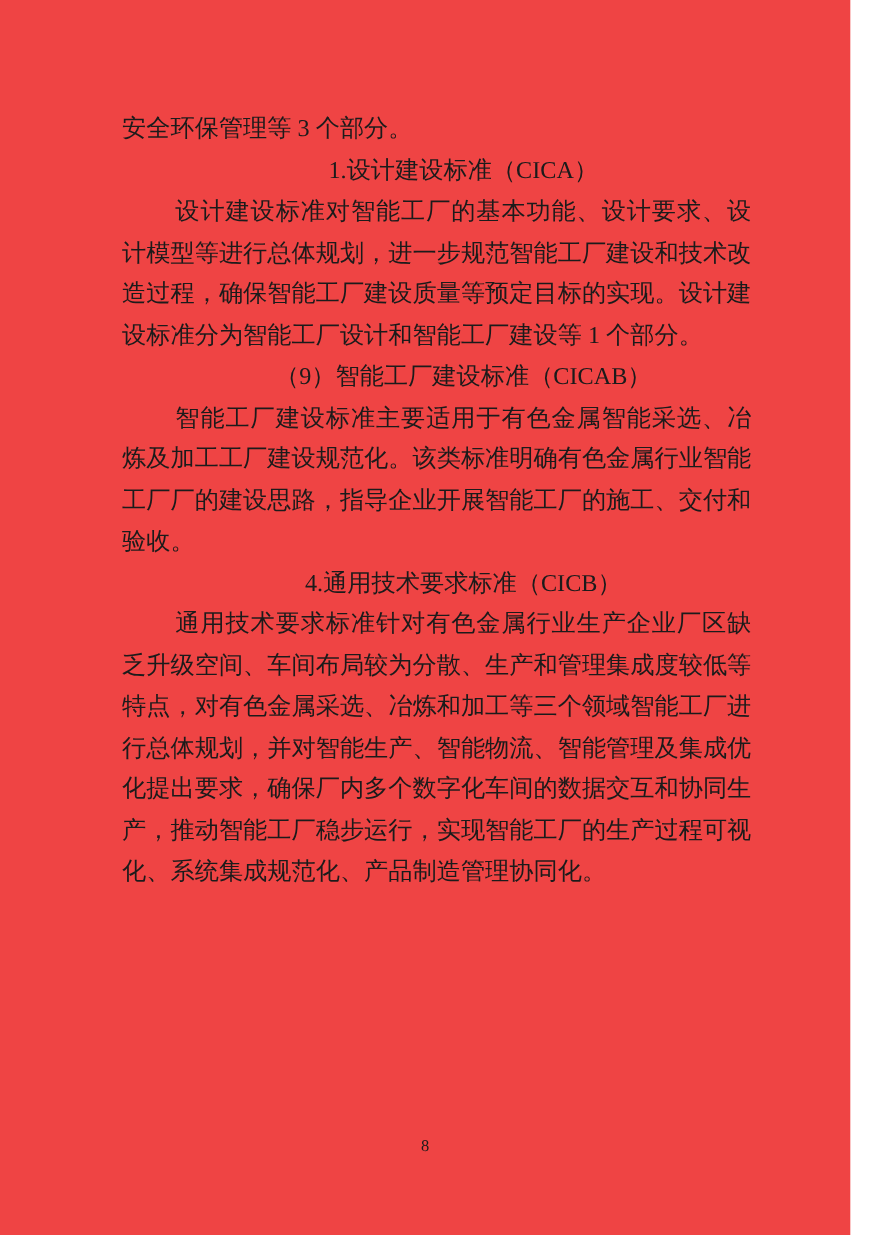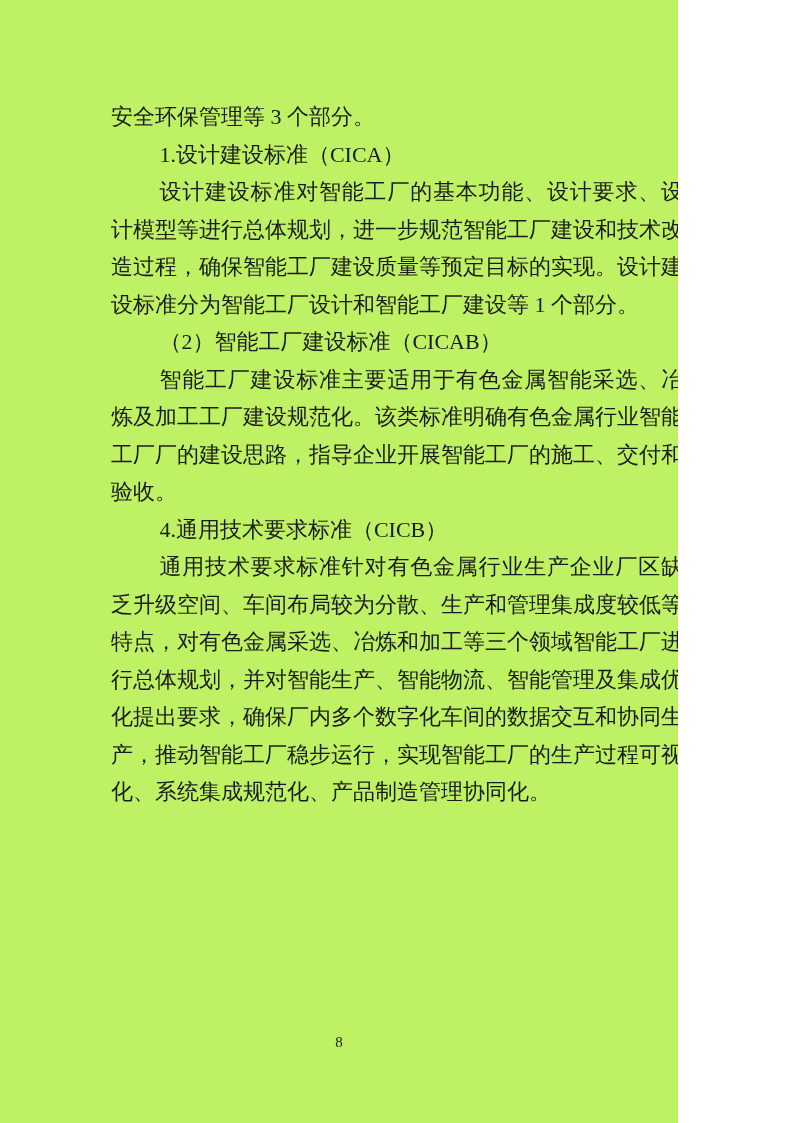--- a/index.html
+++ b/index.html
@@ -2,23 +2,23 @@
 <html><head>
 <meta charset="utf-8">
 <style>
   html, body {
     margin: 0;
     padding: 0;
     background: #ffffff;
   }
   .page {
     position: relative;
-    width: 678px;
+    width: 773px;
     height: 1123px;
-    background: #bef264;
+    background: #ef4444;
     overflow: hidden;
     font-family: "Liberation Serif", "DejaVu Serif", serif;
     color: #1b1b1b;
   }
   .doc-body {
     position: absolute;
     left: 111px;
     top: 98px;
     width: 572px;
   }
@@ -33,21 +33,21 @@
     word-break: break-all;
   }
   .doc-body p.continuation {
     text-indent: 0;
   }
   .doc-body p.paragraph,
   .doc-body p.heading {
     text-indent: 2.2em;
   }
   .doc-body p.heading {
-    text-align: left;
+    text-align: center;
   }
   .page-footer {
     position: absolute;
     left: 0;
     right: 0;
     top: 1032px;
     text-align: center;
   }
   .page-number {
     font-size: 15px;
@@ -56,21 +56,21 @@
   }
 </style>
 </head>
 <body>
 
 <div class="page">
   <div class="doc-body">
       <p class="continuation">安全环保管理等 3 个部分。</p>
       <p class="heading">1.设计建设标准（CICA）</p>
       <p class="paragraph">设计建设标准对智能工厂的基本功能、设计要求、设计模型等进行总体规划，进一步规范智能工厂建设和技术改造过程，确保智能工厂建设质量等预定目标的实现。设计建设标准分为智能工厂设计和智能工厂建设等 1 个部分。</p>
-      <p class="heading">（2）智能工厂建设标准（CICAB）</p>
+      <p class="heading">（9）智能工厂建设标准（CICAB）</p>
       <p class="paragraph">智能工厂建设标准主要适用于有色金属智能采选、冶炼及加工工厂建设规范化。该类标准明确有色金属行业智能工厂厂的建设思路，指导企业开展智能工厂的施工、交付和验收。</p>
       <p class="heading">4.通用技术要求标准（CICB）</p>
       <p class="paragraph">通用技术要求标准针对有色金属行业生产企业厂区缺乏升级空间、车间布局较为分散、生产和管理集成度较低等特点，对有色金属采选、冶炼和加工等三个领域智能工厂进行总体规划，并对智能生产、智能物流、智能管理及集成优化提出要求，确保厂内多个数字化车间的数据交互和协同生产，推动智能工厂稳步运行，实现智能工厂的生产过程可视化、系统集成规范化、产品制造管理协同化。</p>
     </div>
   <div class="page-footer">
     <span class="page-number">8</span>
   </div>
 </div>
 
 </body></html>

